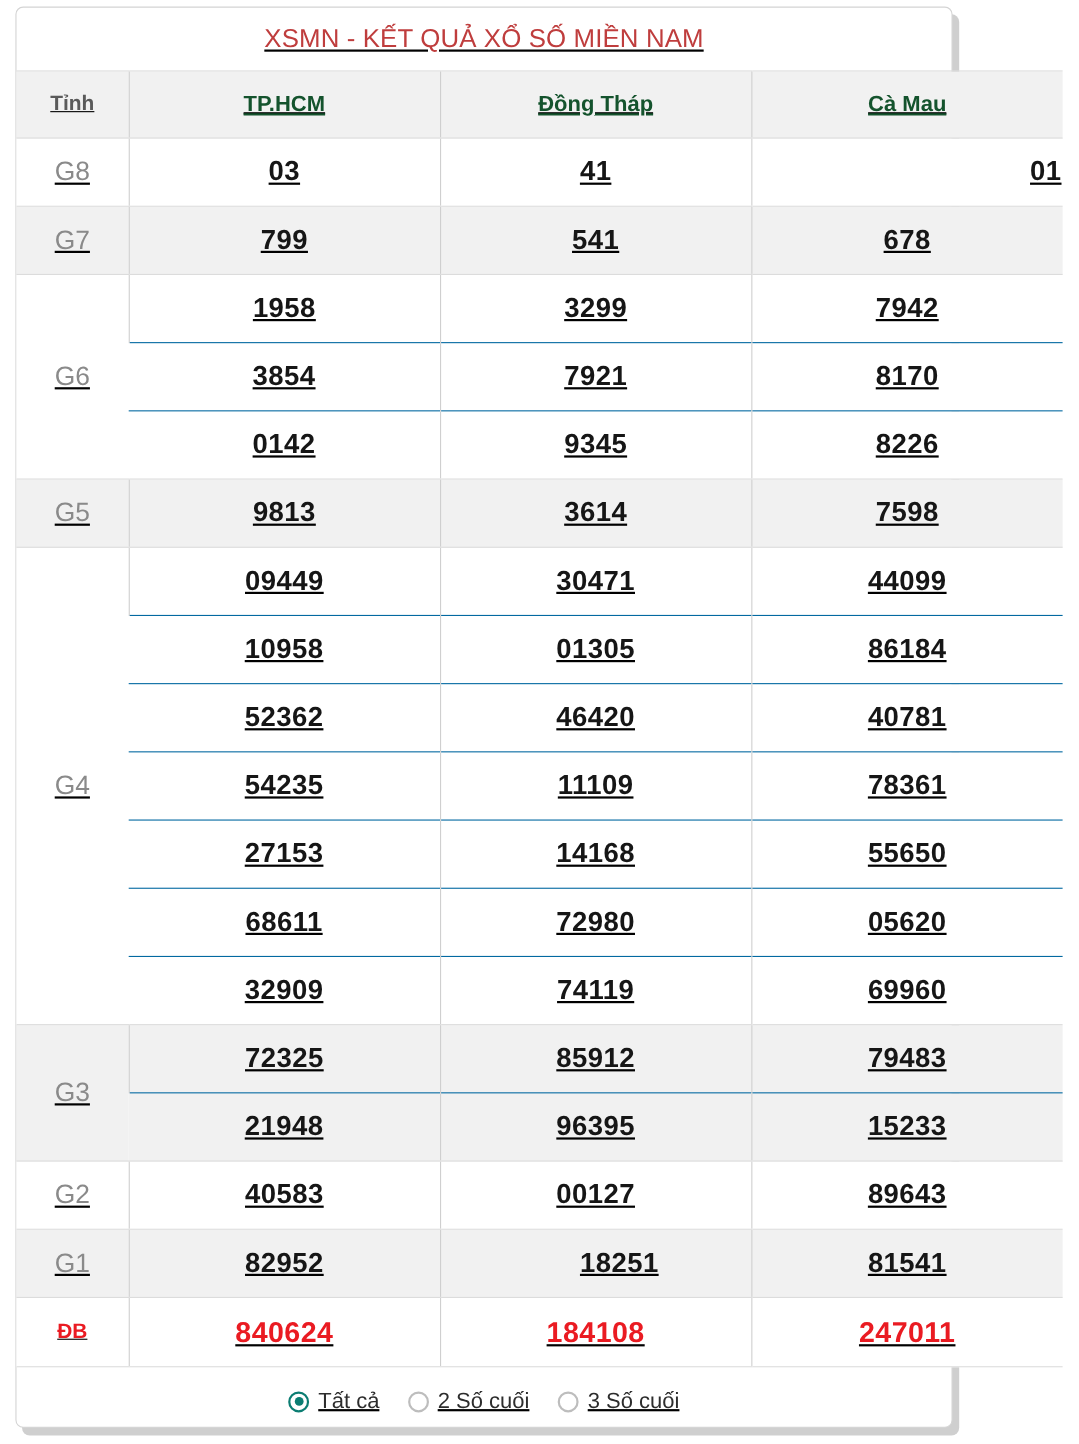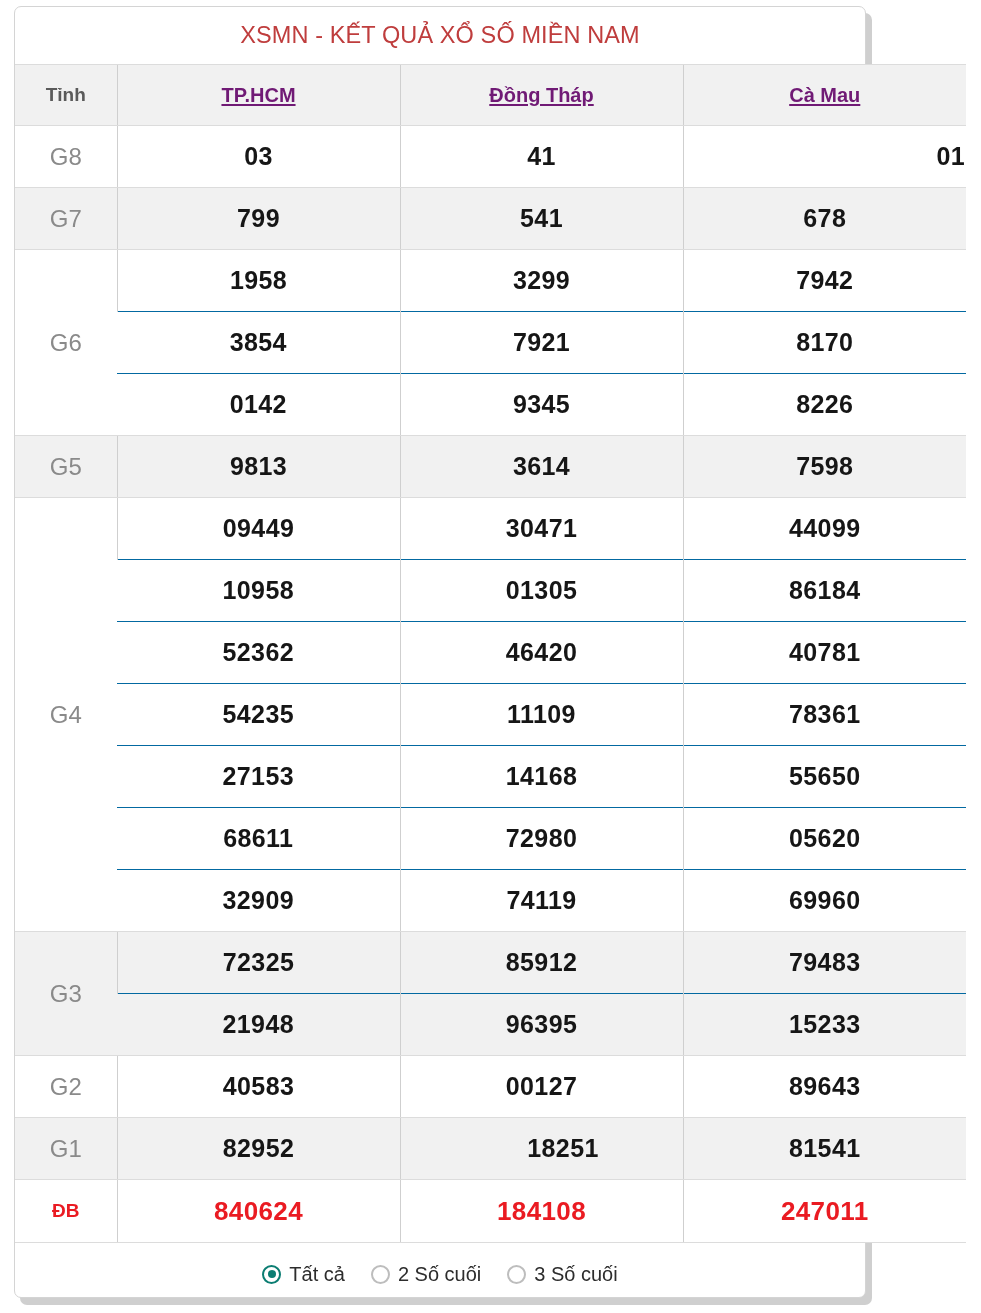--- a/index.html
+++ b/index.html
@@ -19,20 +19,21 @@
     position: absolute;
     left: 14px;
     top: 6px;
     width: 852px;
     height: 1292px;
     box-sizing: border-box;
     background: #ffffff;
     border: 1px solid #d4d4d4;
     border-radius: 7px;
     box-shadow: 6px 7px 0 0 #cfcfcf;
+    text-decoration: underline;
   }
 
   
   .heading {
     padding-top: 14px;
     text-align: center;
   }
   .main-title {
     color: #bf3d3d;
     font-size: 23.5px;
@@ -87,21 +88,21 @@
   .result-table td.lbl {
     border-left: none;
   }
 
   thead th {
     background: #f1f1f1;
     height: 58px;
     font-size: 20px;
     font-weight: bold;
   }
-  th.prov-head { color: #701a75; }
+  th.prov-head { color: #14532d; }
   th.prov-head span {
     text-decoration: underline;
     text-underline-offset: 2px;
     cursor: pointer;
   }
   th.tinh-head {
     color: #5a5a5a;
     font-weight: bold;
     font-size: 19px;
   }

